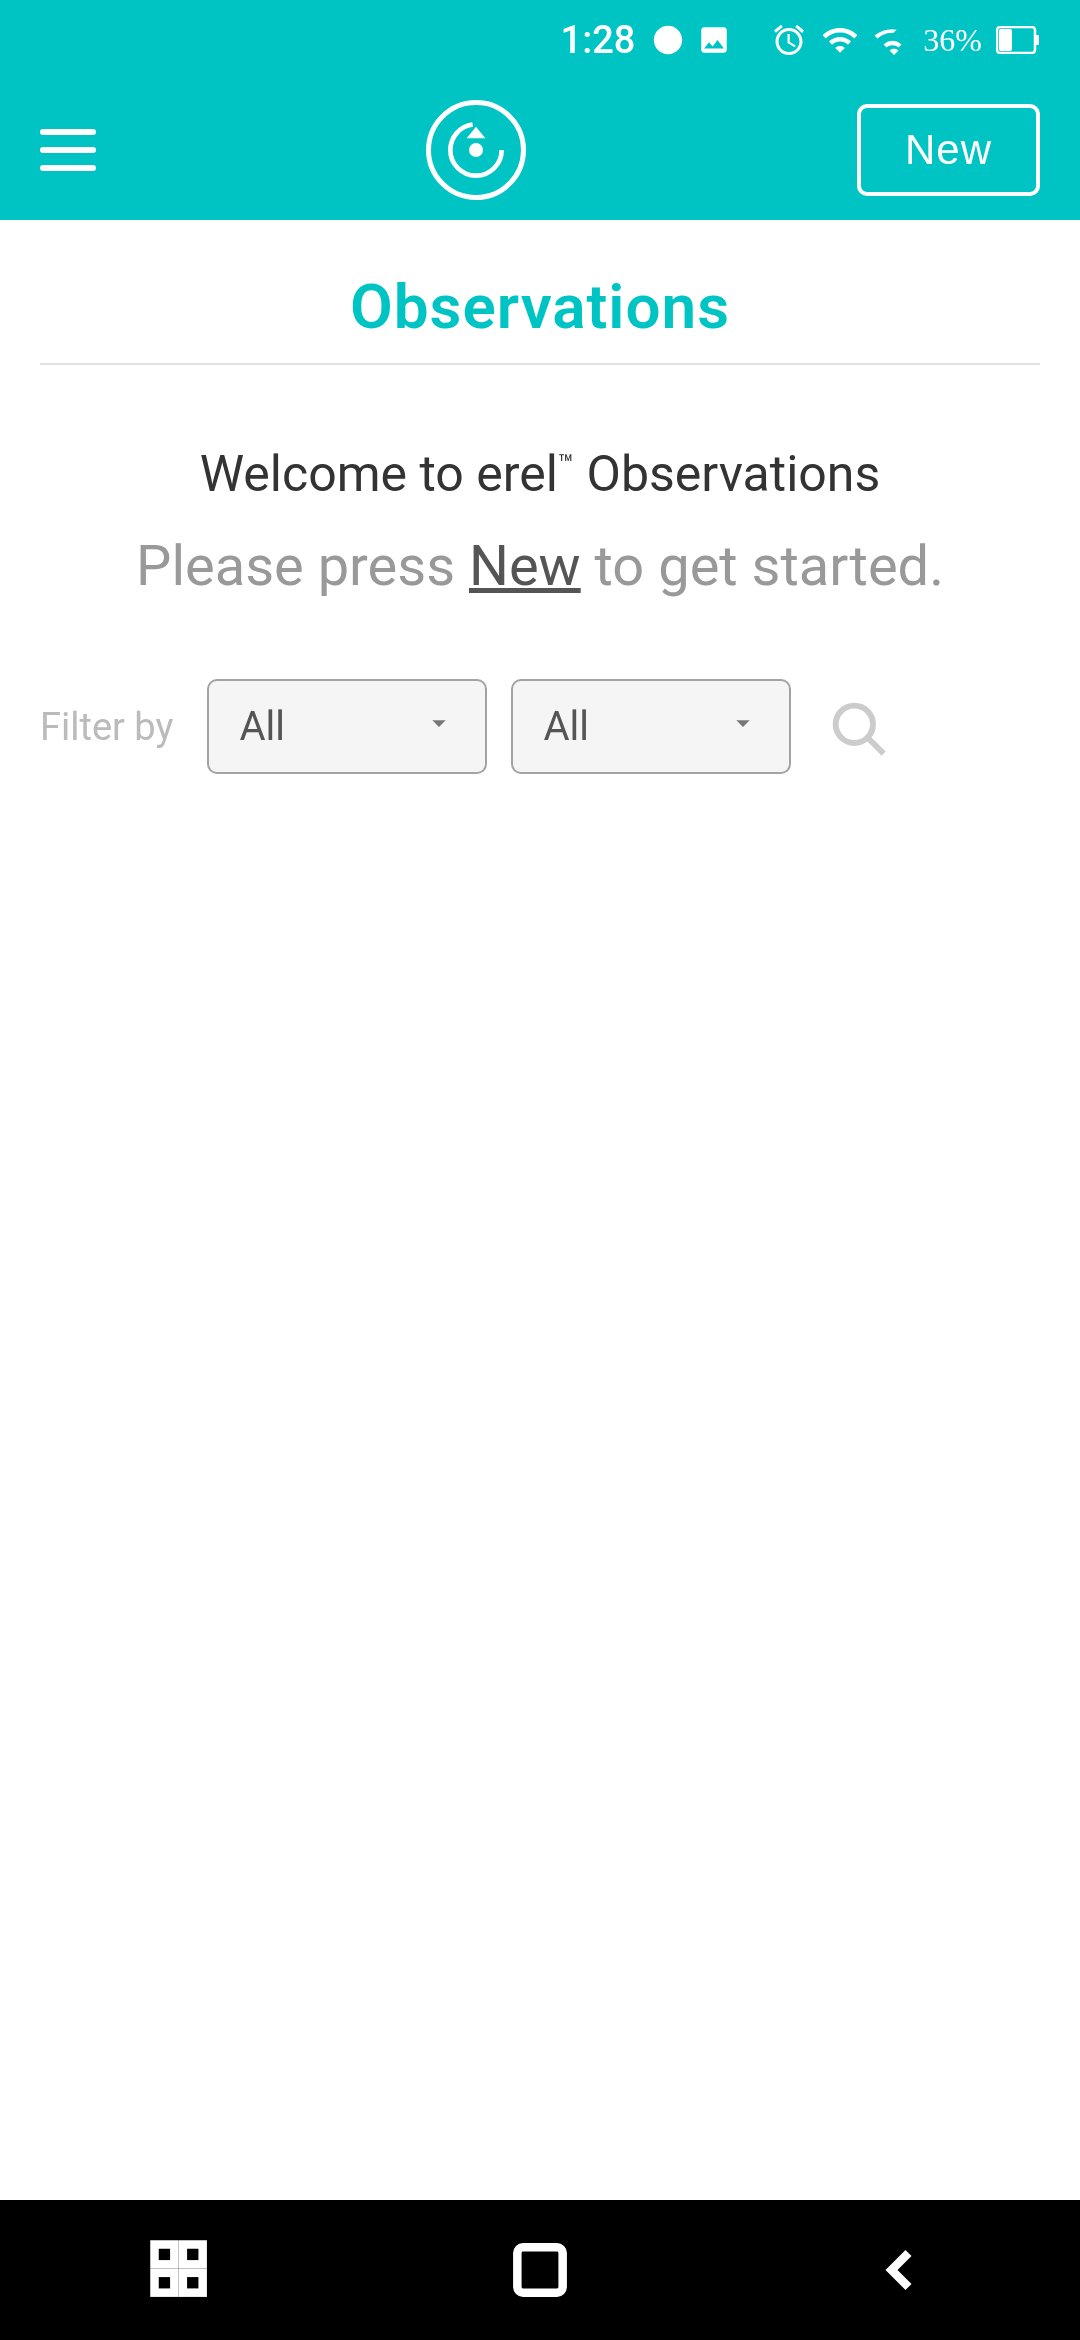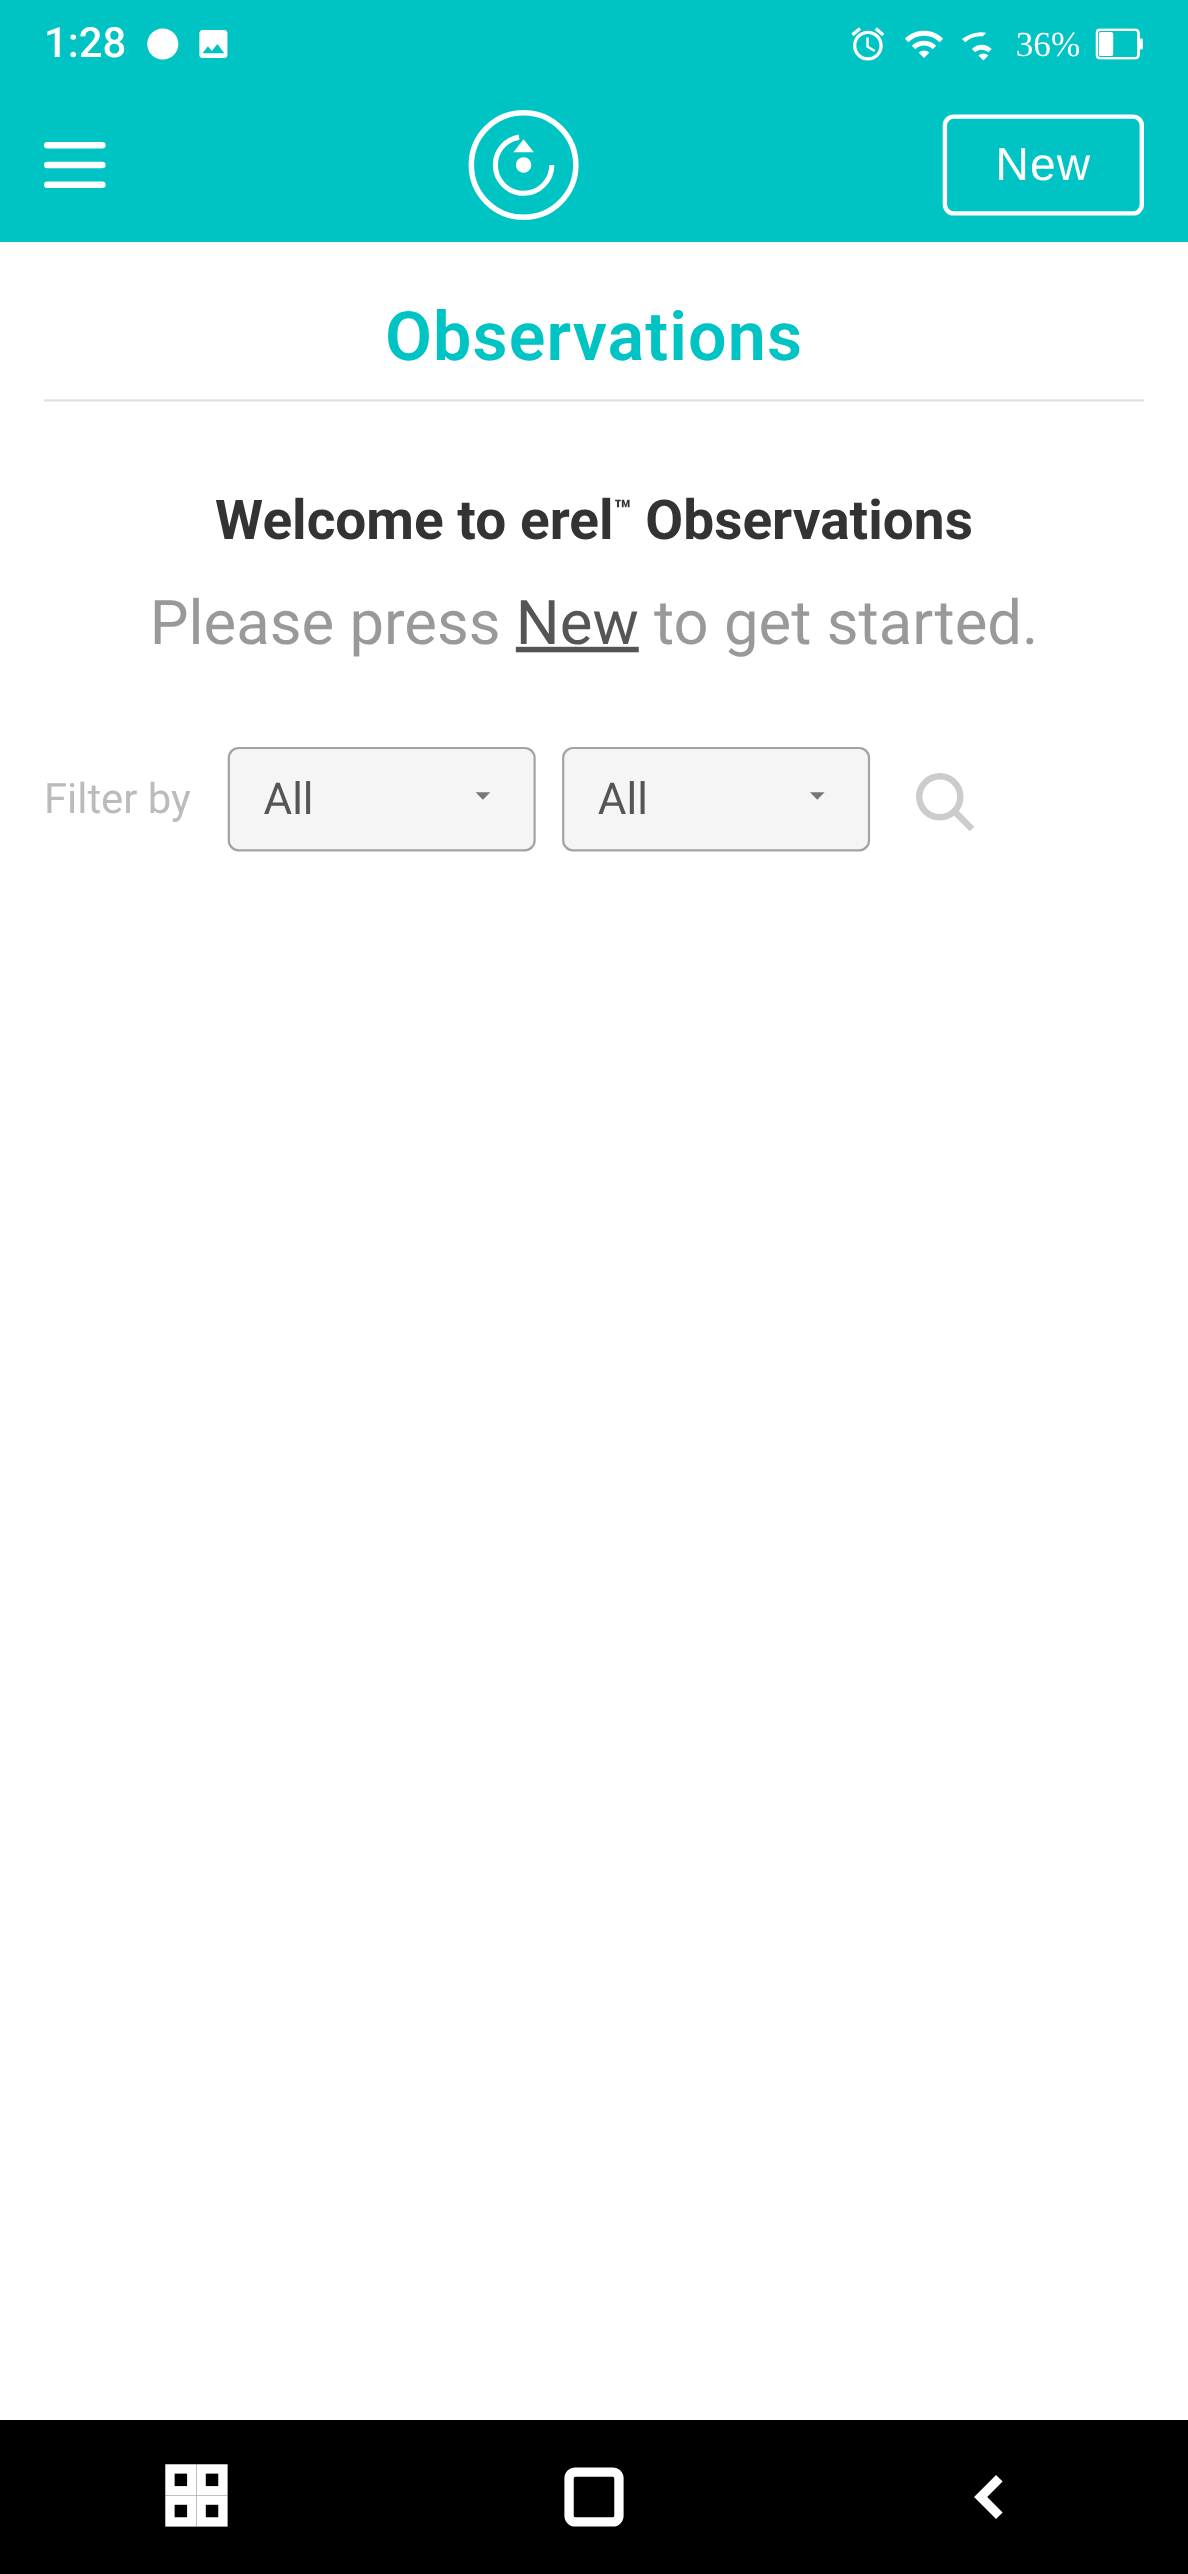--- a/index.html
+++ b/index.html
@@ -18,21 +18,21 @@
       flex-direction: column;
       overflow: hidden;
     }
 
     
     .status-bar {
       background: #00C4C4;
       height: 80px;
       display: flex;
       align-items: center;
-      justify-content: space-between;
+      justify-content: flex-end;
       padding: 0 40px;
       flex-shrink: 0;
       gap: 40px;
     }
 
     .status-time {
       color: white;
       font-size: 38px;
       font-weight: 500;
       display: flex;
@@ -141,21 +141,21 @@
 
     
     .welcome-section {
       padding: 60px 40px 40px;
       text-align: center;
       flex-shrink: 0;
     }
 
     .welcome-title {
       font-size: 50px;
-      font-weight: 700;
+      font-weight: 400;
       color: #333;
       margin-bottom: 30px;
     }
 
     .welcome-title sup {
       font-size: 26px;
       vertical-align: super;
     }
 
     .welcome-subtitle {

